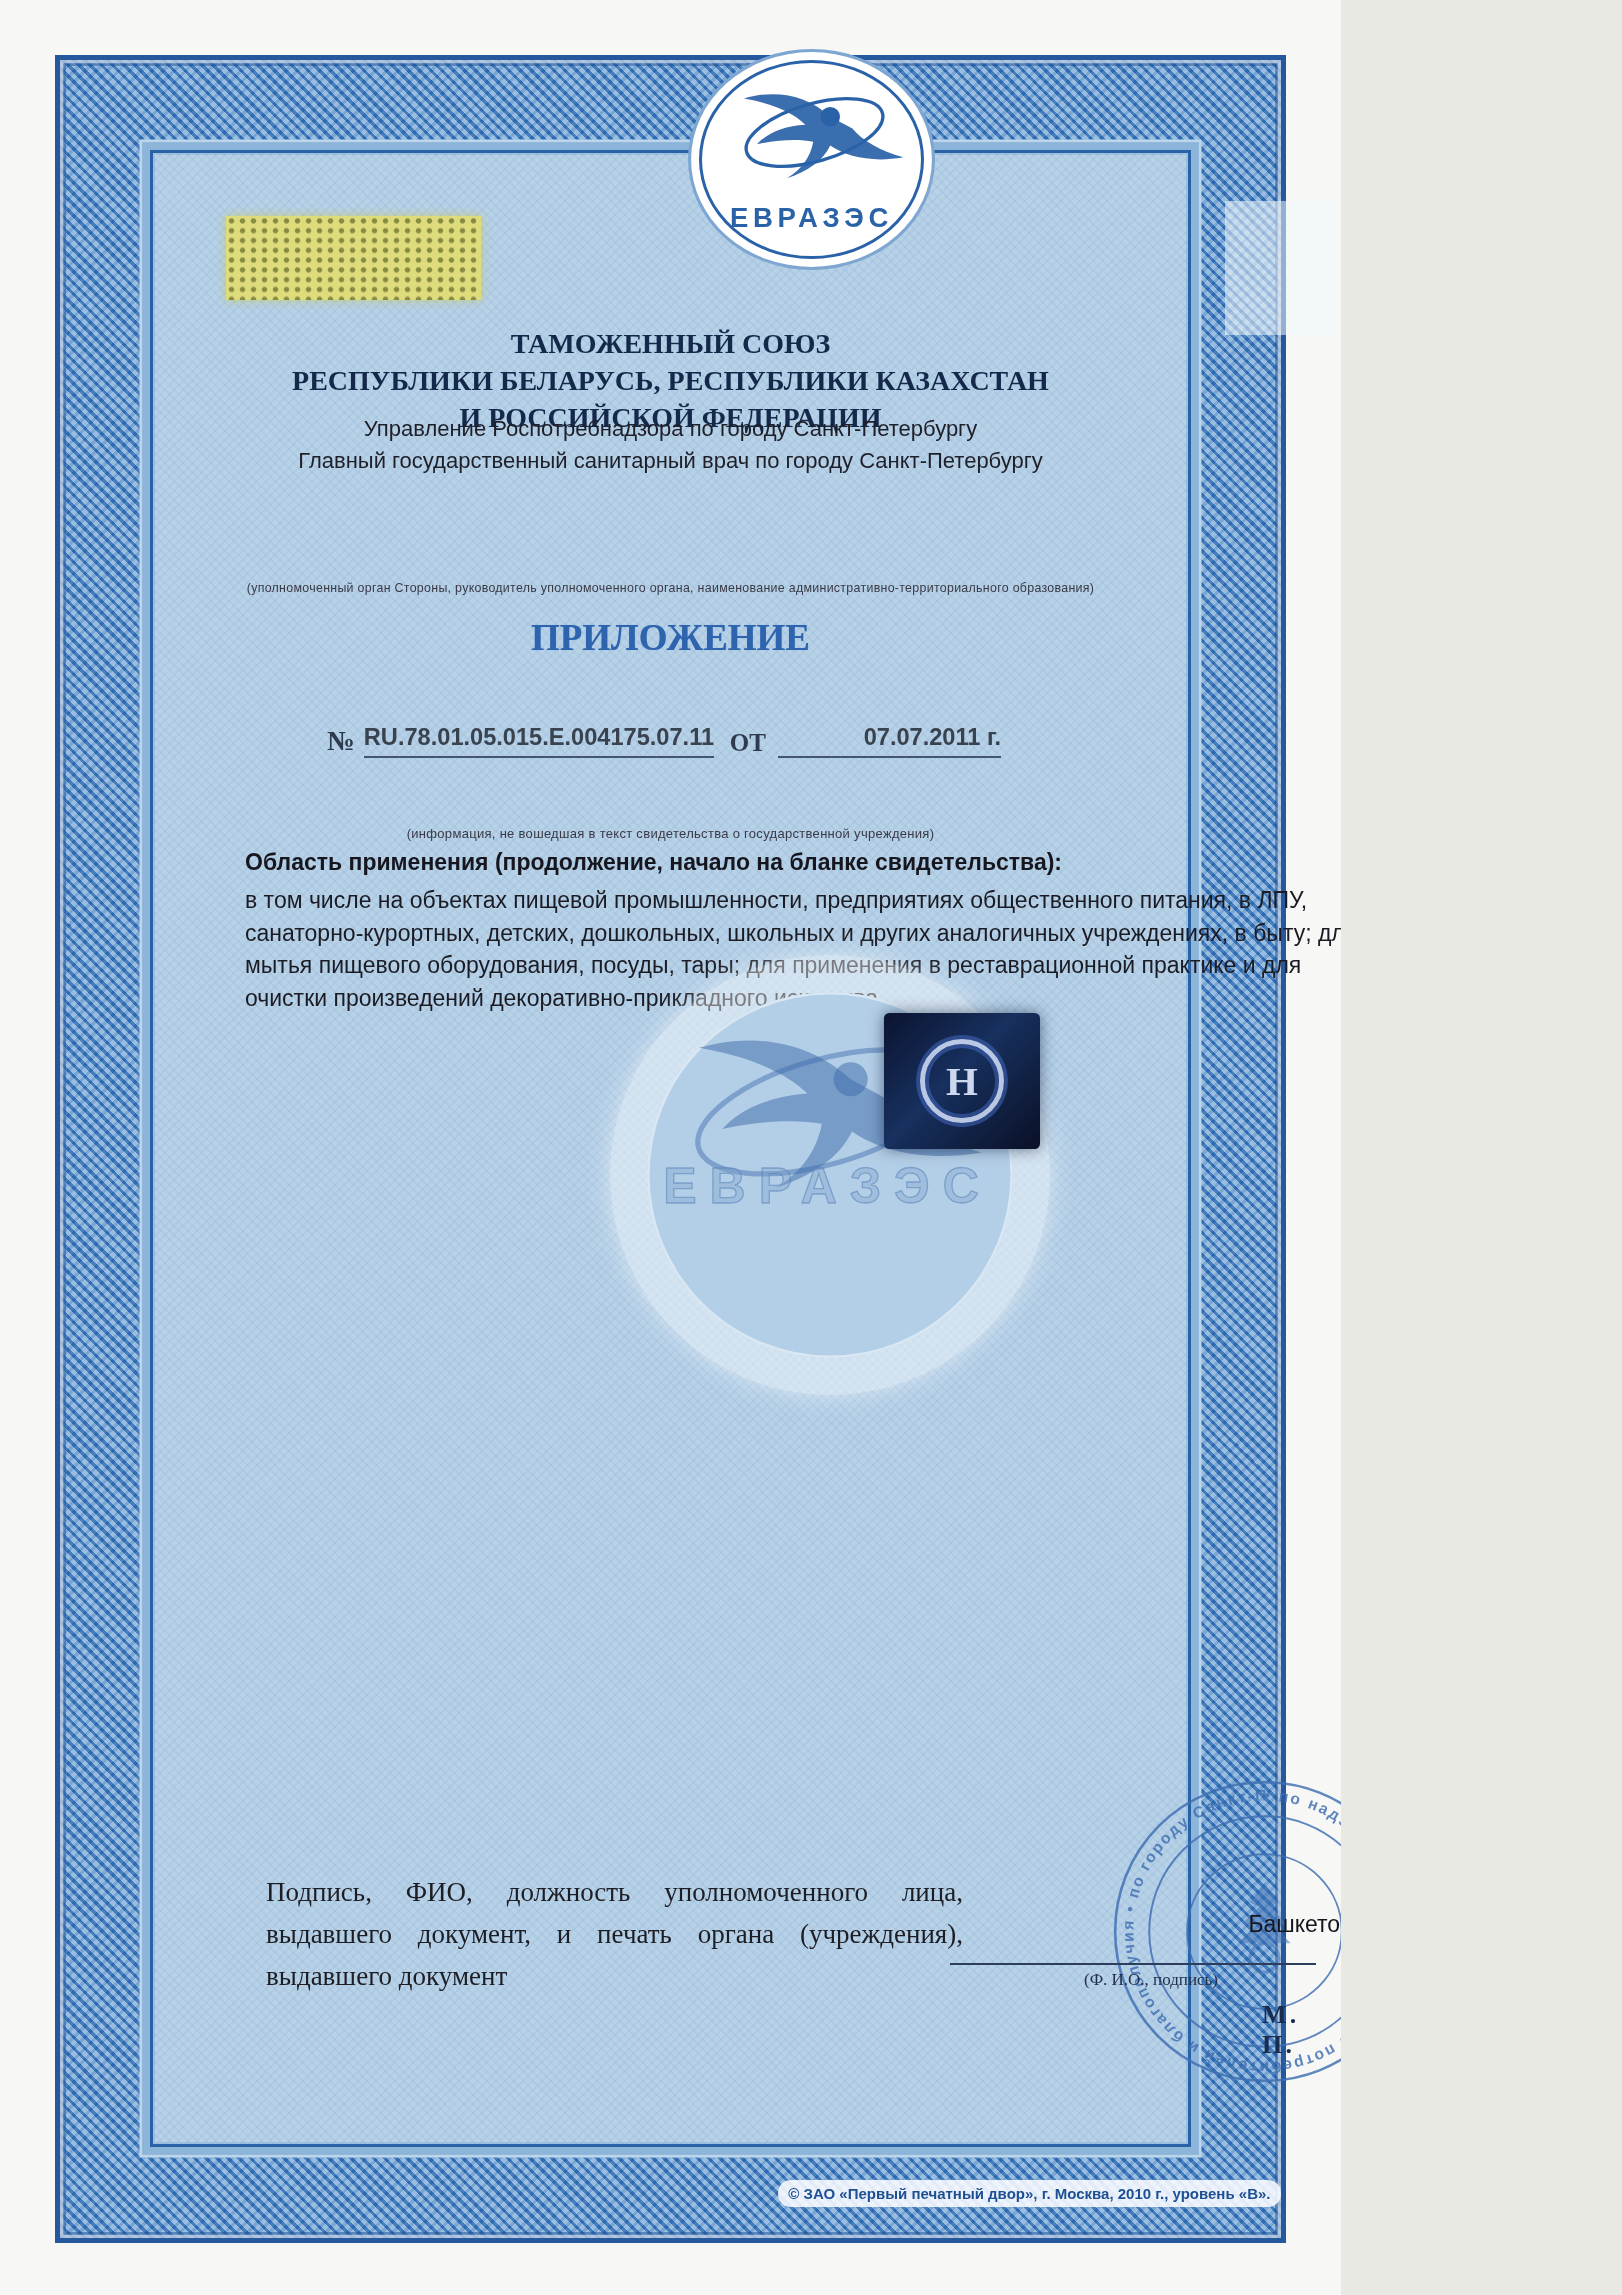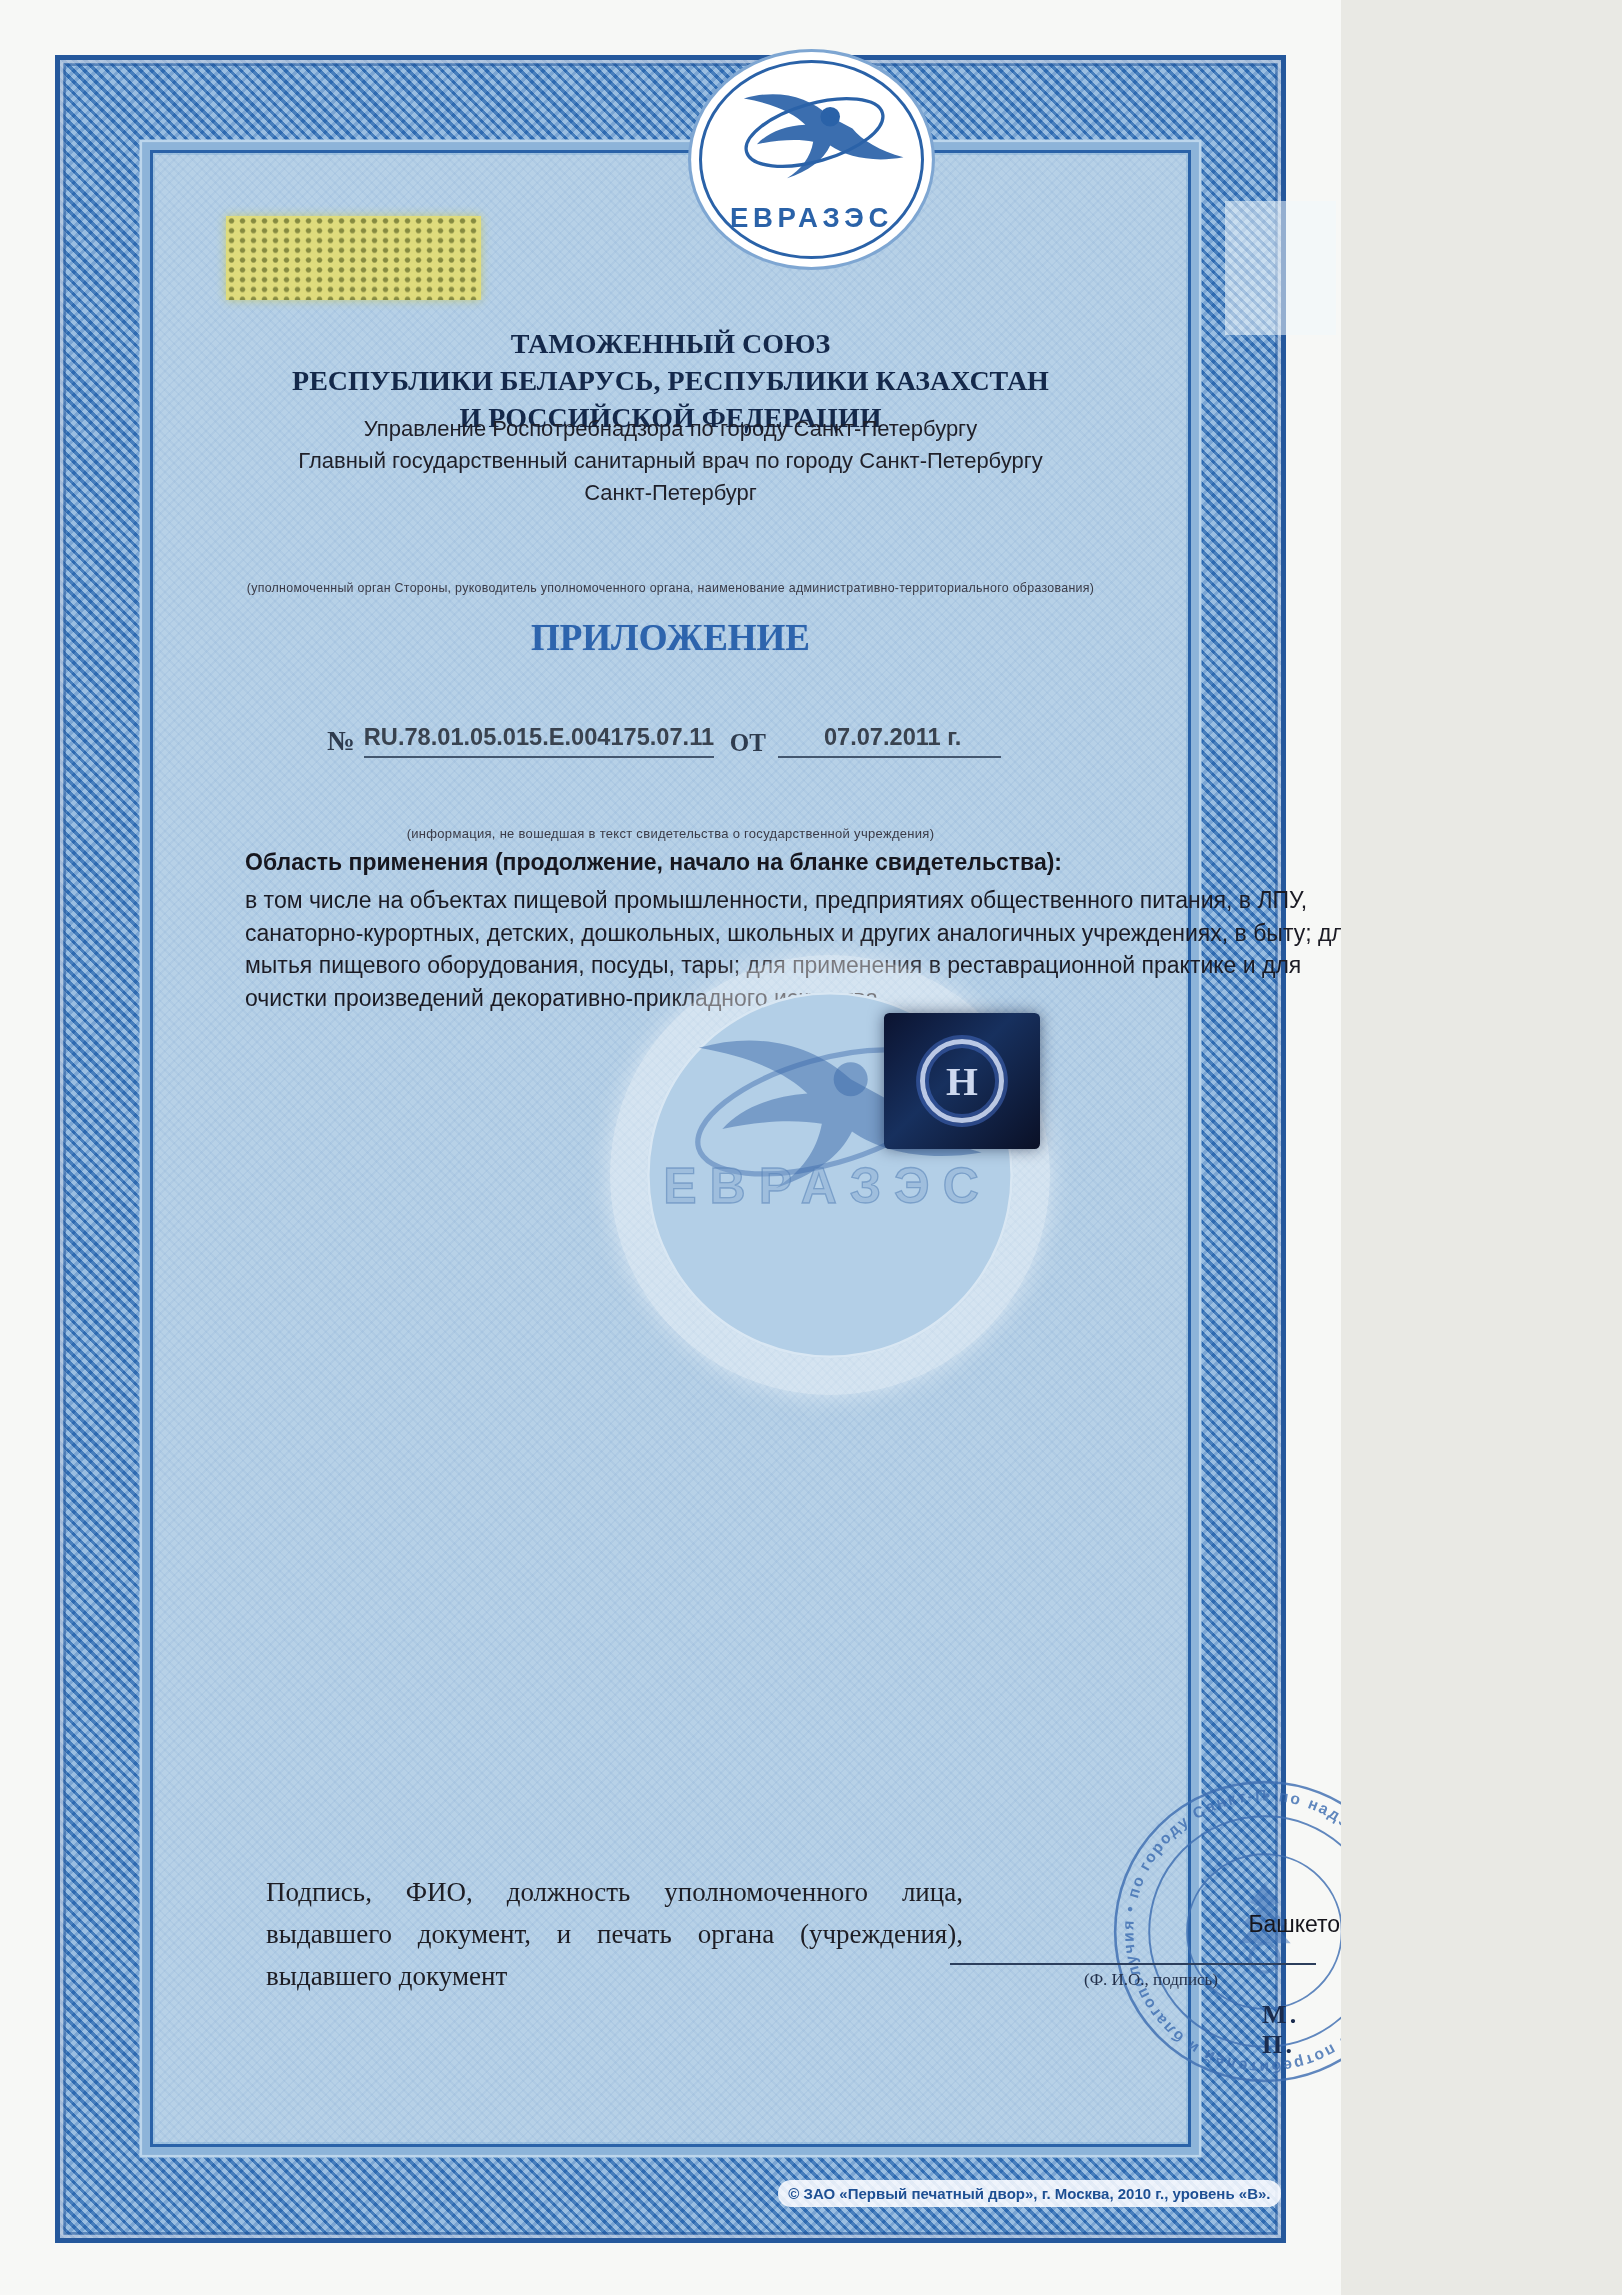--- a/index.html
+++ b/index.html
@@ -88,21 +88,21 @@
     font-family:"Liberation Serif", serif; font-weight:bold; font-size:27.5px; padding:0 9.2px 1.3px 0;
   }
   .numrow .num-cell {
     flex:1.45; border-bottom:2px solid #43566e; text-align:center;
     font-weight:bold; font-size:23.6px; padding-bottom:5.2px; color:#39424f;
   }
   .numrow .from-label {
     font-family:"Liberation Serif", serif; font-weight:bold; font-size:25px; padding:0 11.8px 1.3px 15.7px;
   }
   .numrow .date-cell {
-    flex:.95; border-bottom:2px solid #43566e; text-align:center;
+    flex:.95; border-bottom:2px solid #43566e; text-align:right;
     font-weight:bold; font-size:23.6px; padding:0 0 5.2px 6.5px; color:#39424f;
   }
   
   .scope-heading {
     position:absolute; left:245px; top:849px; width:1151px;
     font-weight:bold; font-size:23px; color:#16161e;
   }
   .scope-text {
     position:absolute; left:245px; top:884px; width:1132px;
     font-size:23px; line-height:1.42; color:#1b1b24; text-align:left;
@@ -197,21 +197,20 @@
 
   <div class="union-block">
     <div>ТАМОЖЕННЫЙ СОЮЗ</div>
     <div>РЕСПУБЛИКИ БЕЛАРУСЬ, РЕСПУБЛИКИ КАЗАХСТАН</div>
     <div>И РОССИЙСКОЙ ФЕДЕРАЦИИ</div>
   </div>
 
   <div class="authority-block">
     <div>Управление Роспотребнадзора по городу Санкт-Петербургу</div>
     <div>Главный государственный санитарный врач по городу Санкт-Петербургу</div>
-    <div>Санкт-Петербург</div>
   </div>
 
   <div class="caption caption-authority">(уполномоченный орган Стороны, руководитель уполномоченного органа, наименование административно-территориального образования)</div>
 
   <div class="doc-title">
     <div>ПРИЛОЖЕНИЕ</div>
   </div>
 
   <div class="numrow">
     <span class="num-label">№</span>

